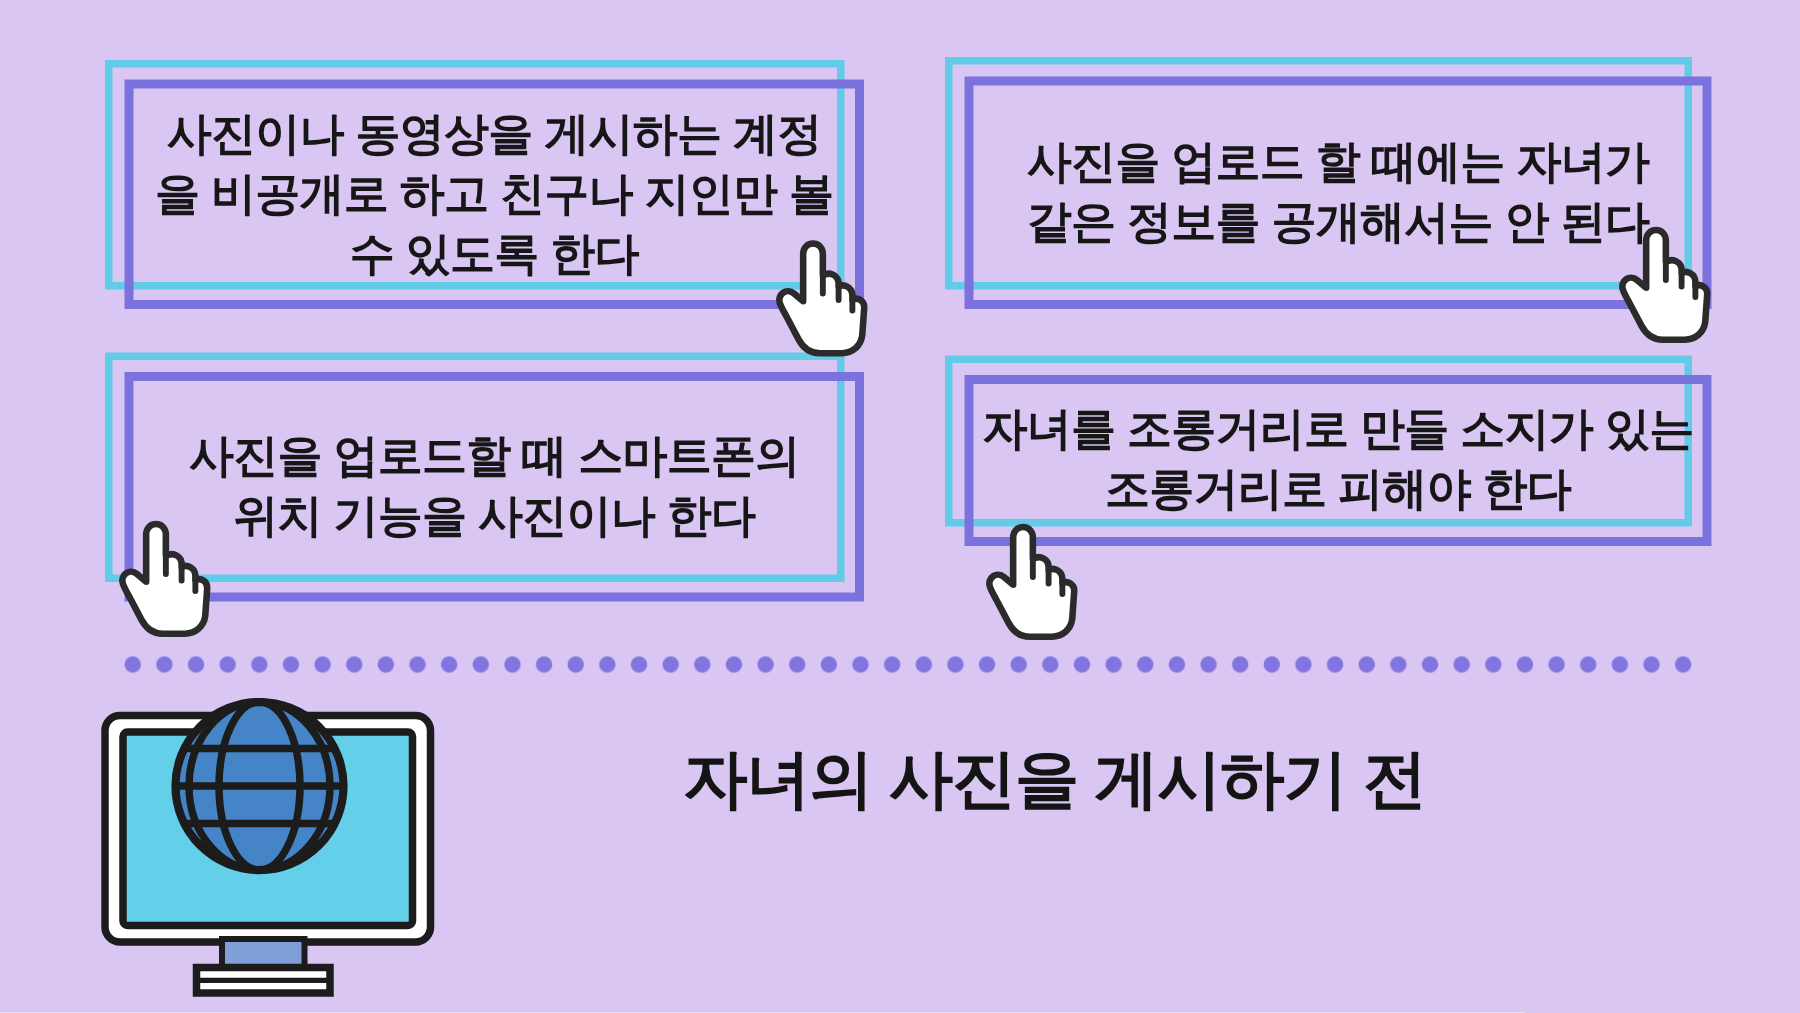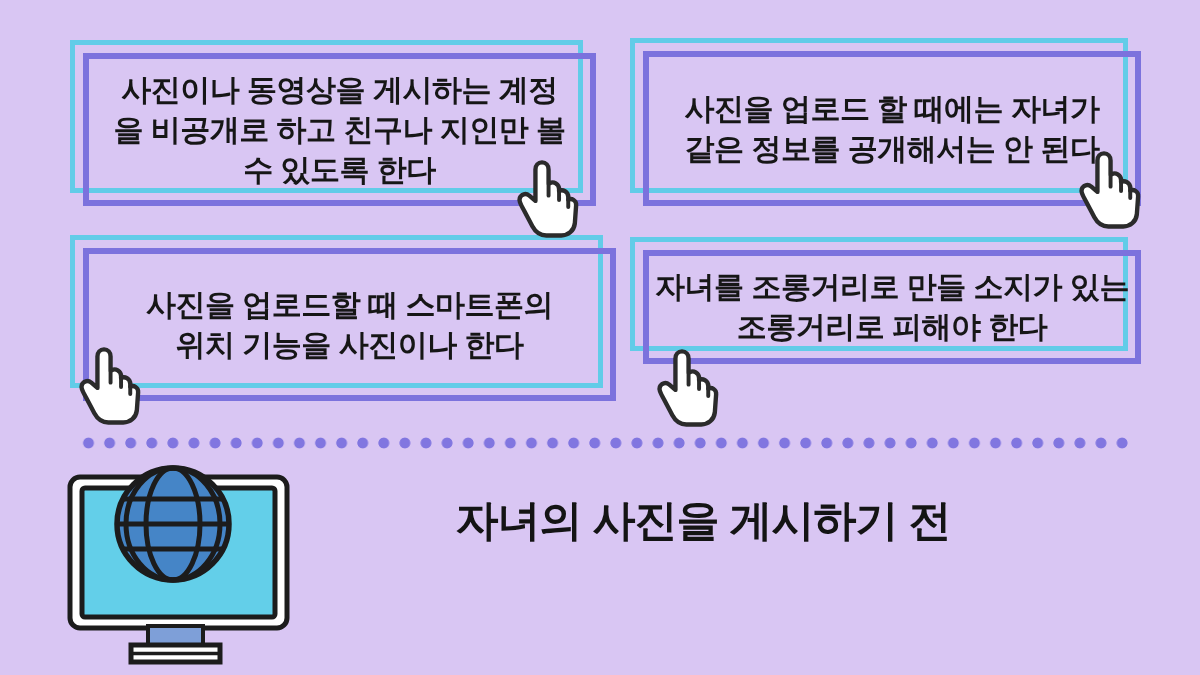--- a/index.html
+++ b/index.html
@@ -44,38 +44,38 @@
 
   <svg width="0" height="0" style="position:absolute" aria-hidden="true">
     <defs>
       <symbol id="hand-symbol" viewBox="0 0 80 92">
         <path d="M32 3 C27.5 3 24.5 6.5 24.5 11 L24.5 47 L17.5 41 C12 36.5 4.5 41.5 6.8 48.5 C7.6 51 9.5 54.5 11.5 58 L21 76 C24.5 82.5 30 86.5 37 86.5 L54 86.5 C62 86.5 68.5 81 69.5 73 L71 52 C71.4 46.5 66 43.5 62 45.7 L62 42.5 C62 36.5 55.5 33.2 51.5 35.8 L51.5 33.5 C51.5 27.5 45 24.3 41 26.8 L39.5 26.8 L39.5 11 C39.5 6.5 36.5 3 32 3 Z" fill="#ffffff" stroke="#2b2b2b" stroke-width="5" stroke-linejoin="round"></path>
         <path d="M39.5 28 L39.5 41 M51.5 37 L51.5 46 M62 46.5 L62 54" fill="none" stroke="#2b2b2b" stroke-width="4.5" stroke-linecap="round"></path>
       </symbol>
     </defs>
   </svg>
 
-  <div class="dbox" style="left:70px;top:40px;width:493px;height:153px;padding-left:20px;">
+  <div class="dbox" style="left:70px;top:40px;width:493px;height:153px;">
     <div class="frame-cyan"></div>
     <div class="frame-purple">
       <span class="box-line">사진이나 동영상을 게시하는 계정</span>
       <span class="box-line">을 비공개로 하고 친구나 지인만 볼</span>
       <span class="box-line">수 있도록 한다</span>
     </div>
   </div>
 
   <div class="dbox" style="left:630px;top:38px;width:498px;height:155px;">
     <div class="frame-cyan"></div>
     <div class="frame-purple">
       <span class="box-line">사진을 업로드 할 때에는 자녀가</span>
       <span class="box-line">같은 정보를 공개해서는 안 된다</span>
     </div>
   </div>
 
-  <div class="dbox" style="left:70px;top:235px;width:493px;height:153px;padding-left:40px;">
+  <div class="dbox" style="left:70px;top:235px;width:493px;height:153px;">
     <div class="frame-cyan"></div>
     <div class="frame-purple">
       <span class="box-line">사진을 업로드할 때 스마트폰의</span>
       <span class="box-line">위치 기능을 사진이나 한다</span>
     </div>
   </div>
 
   <div class="dbox" style="left:630px;top:237px;width:498px;height:114px;">
     <div class="frame-cyan"></div>
     <div class="frame-purple">

